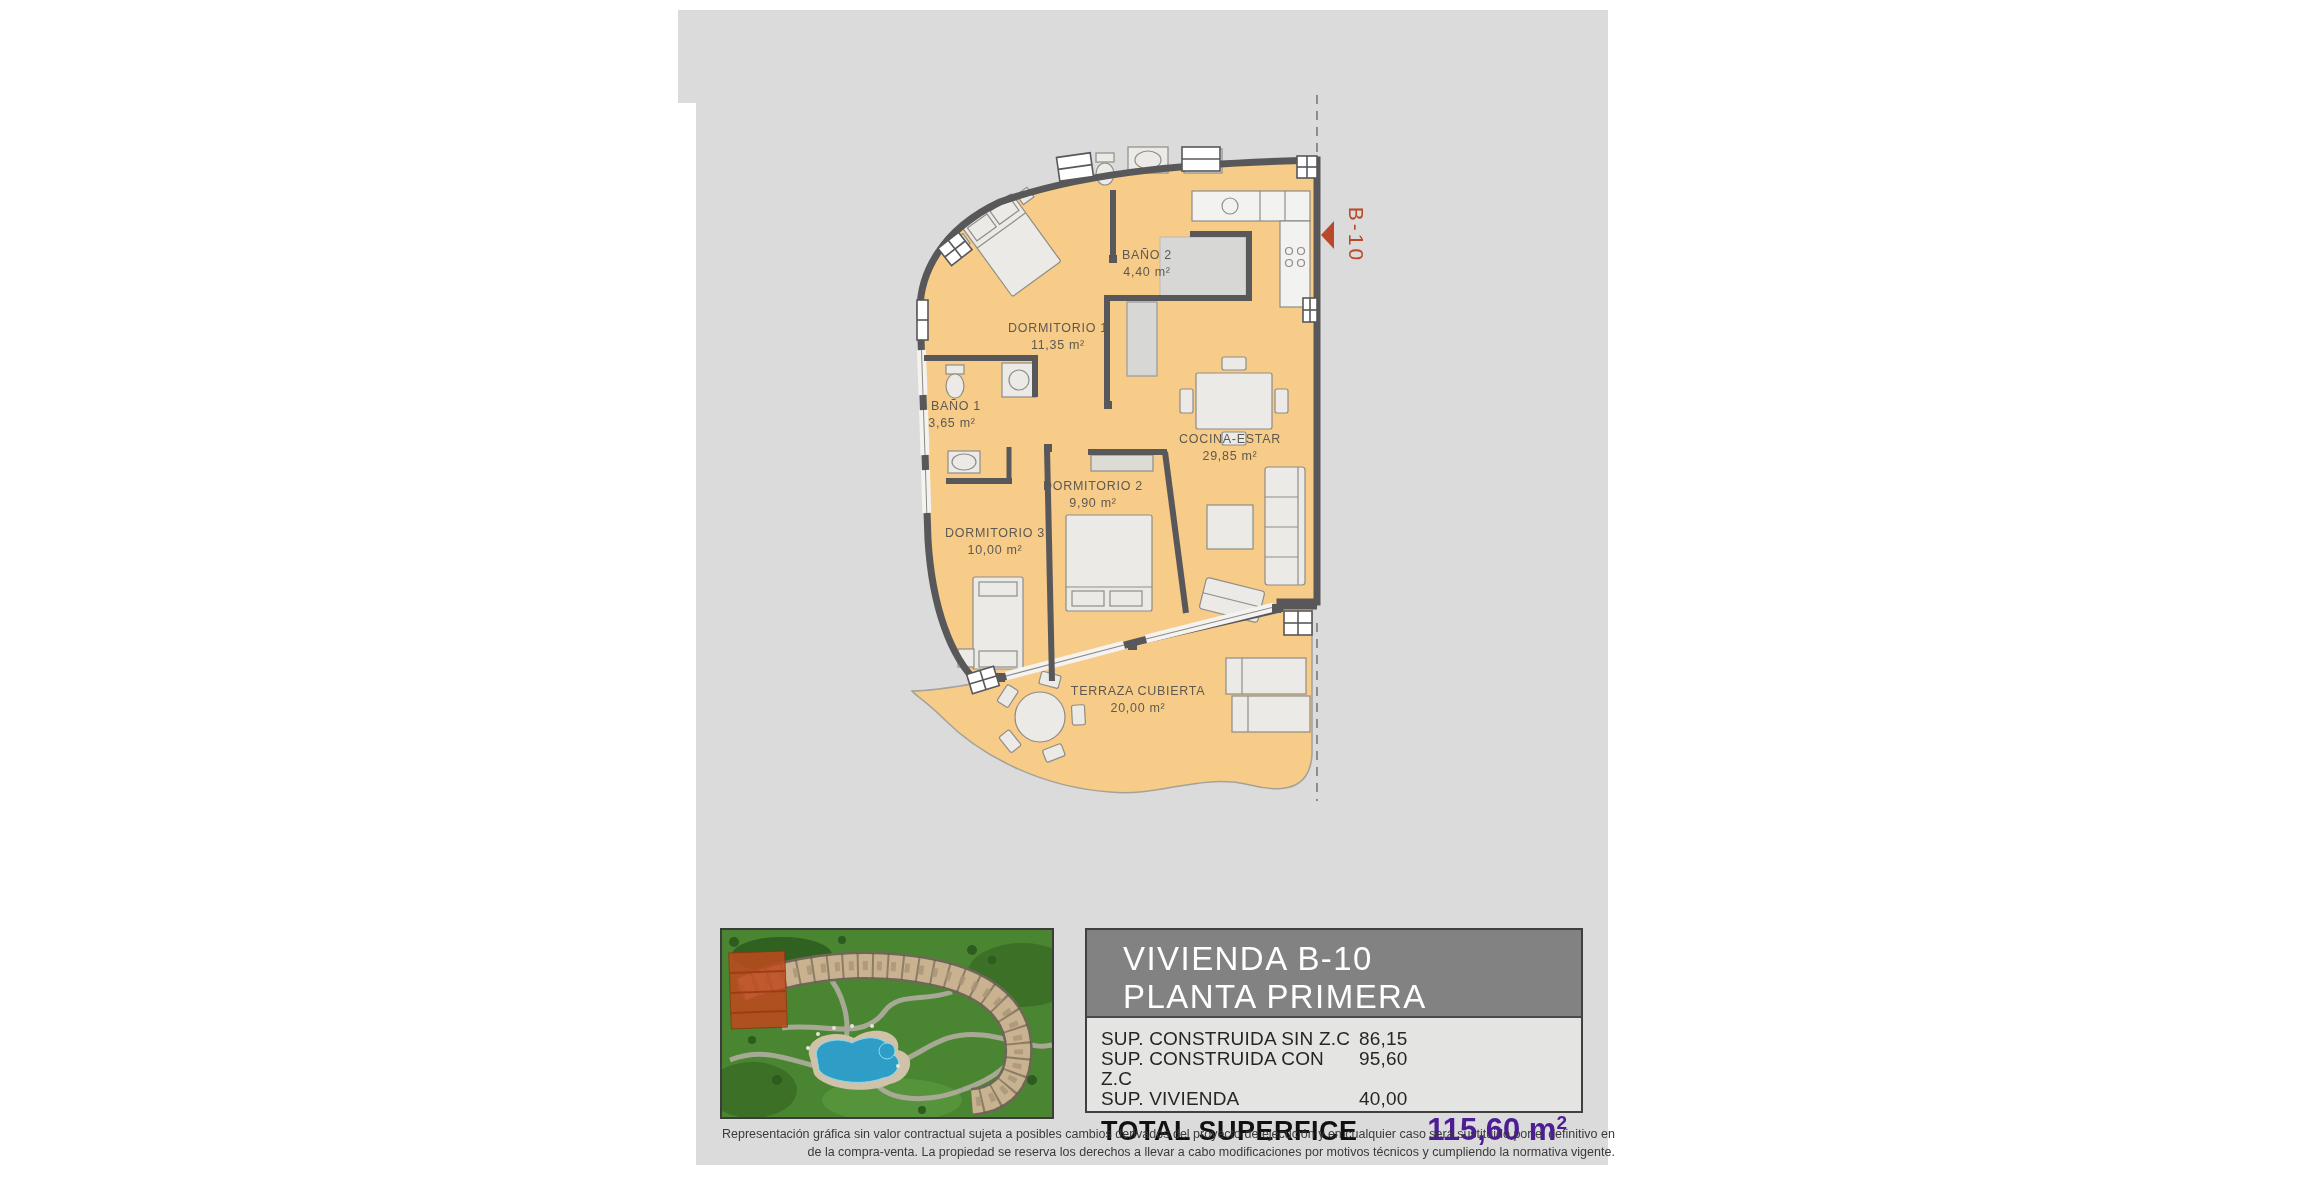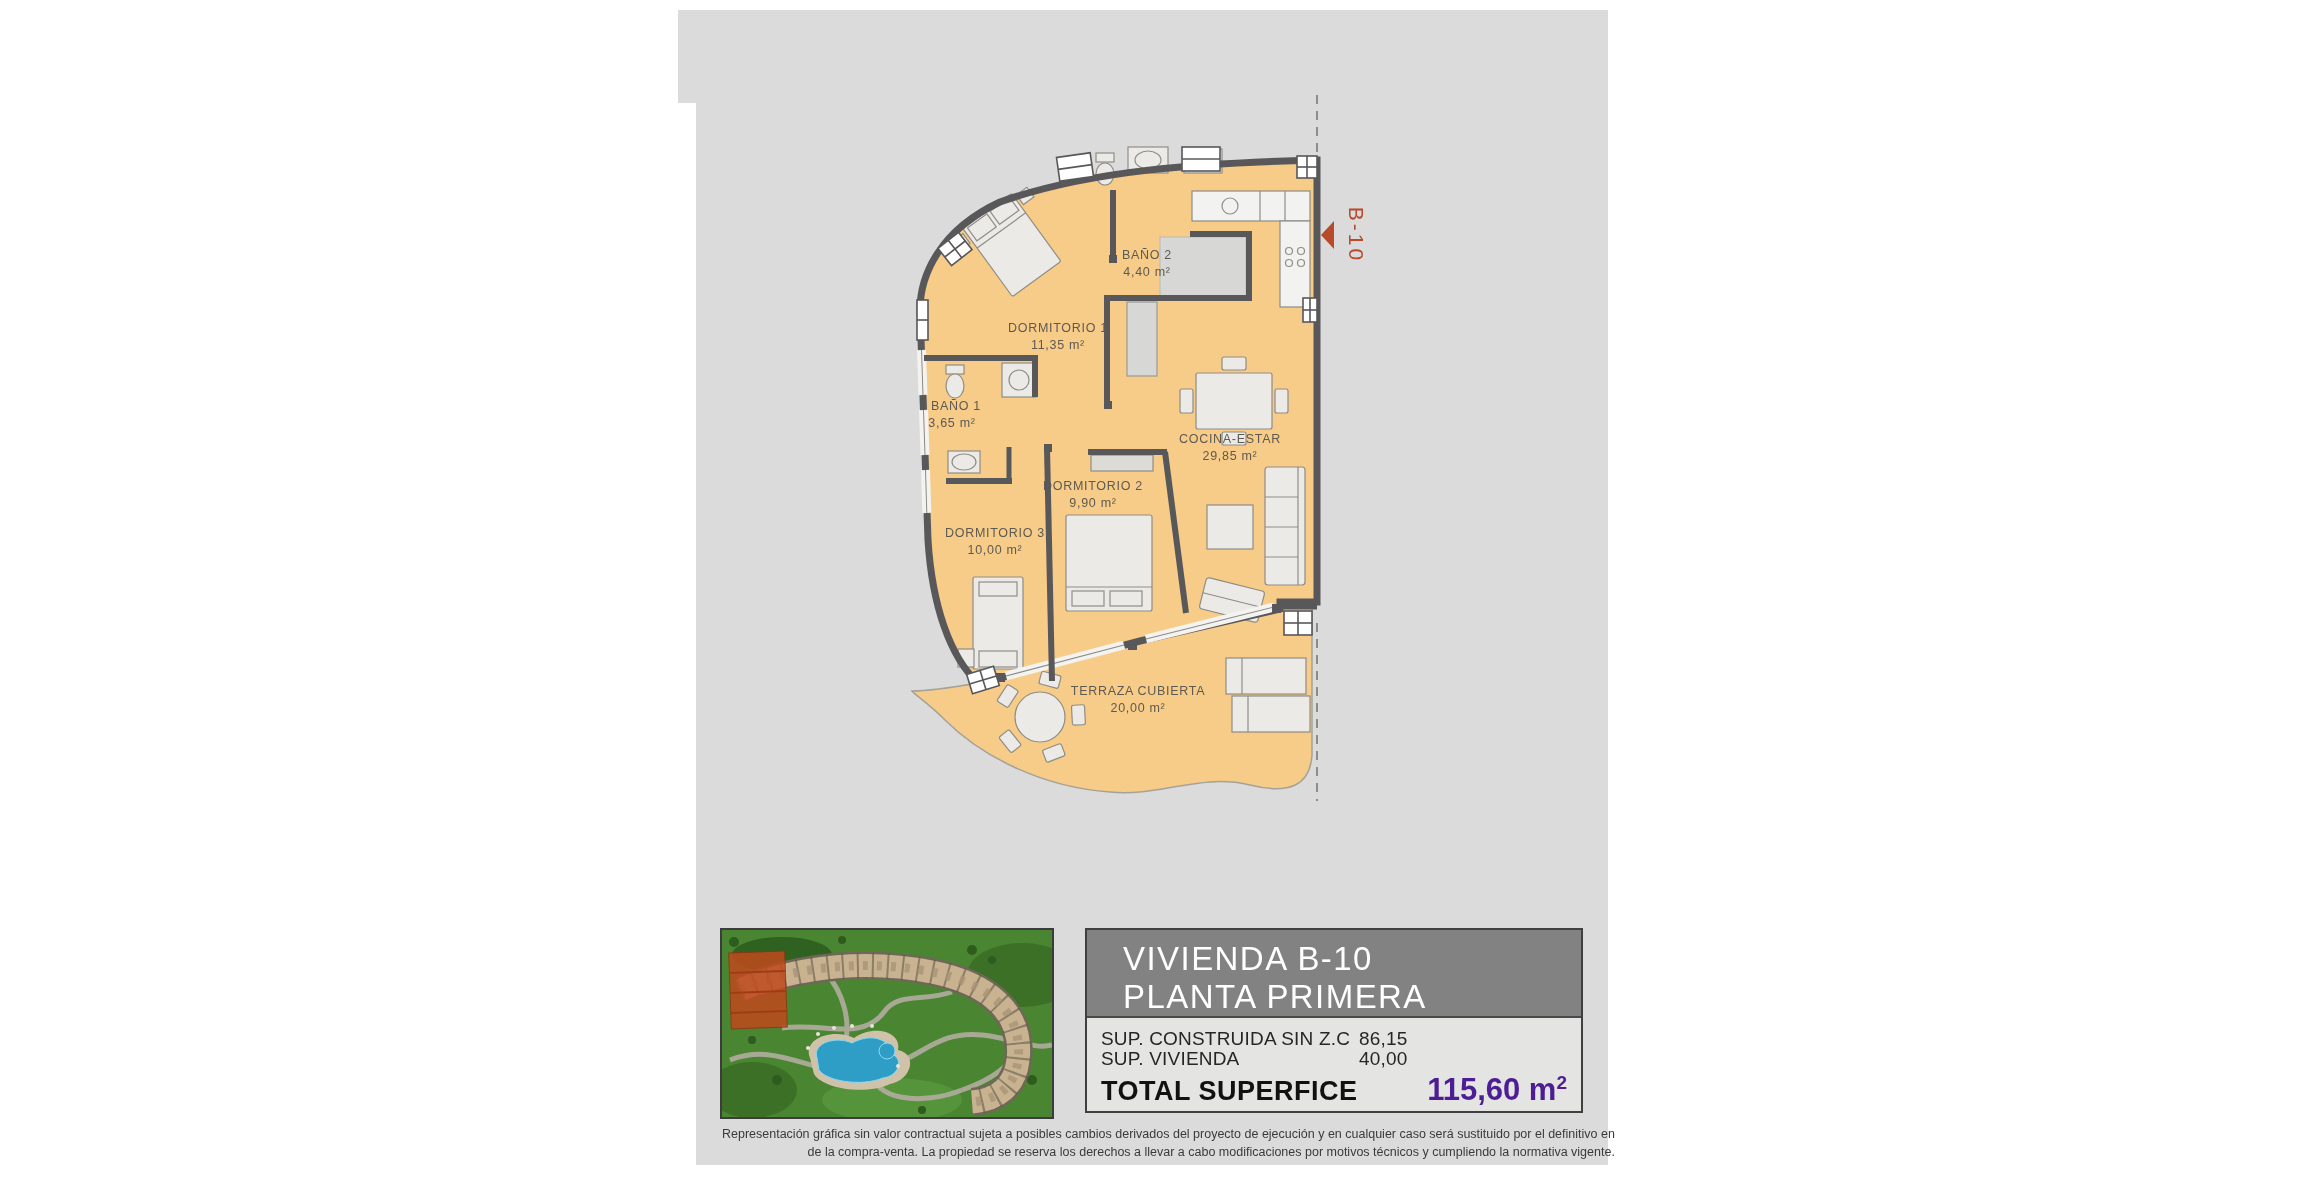--- a/index.html
+++ b/index.html
@@ -332,20 +332,24 @@
   <div class="tb-header">
     <div class="line">VIVIENDA B-10</div>
     <div class="line">PLANTA PRIMERA</div>
   </div>
   <div class="tb-values">
     <div class="tb-row">
       <span>SUP. CONSTRUIDA SIN Z.C</span>
       <span>86,15</span>
     </div>
     <div class="tb-row">
+      <span>SUP. CONSTRUIDA CON Z.C</span>
+      <span>95,60</span>
+    </div>
+    <div class="tb-row">
       <span>SUP. VIVIENDA</span>
       <span>40,00</span>
     </div>
     <div class="tb-total">
       <span class="tb-total-label">TOTAL SUPERFICE</span>
       <span class="tb-total-value"><span>115,60 m</span><sup>2</sup></span>
     </div>
   </div>
 </div>
 

